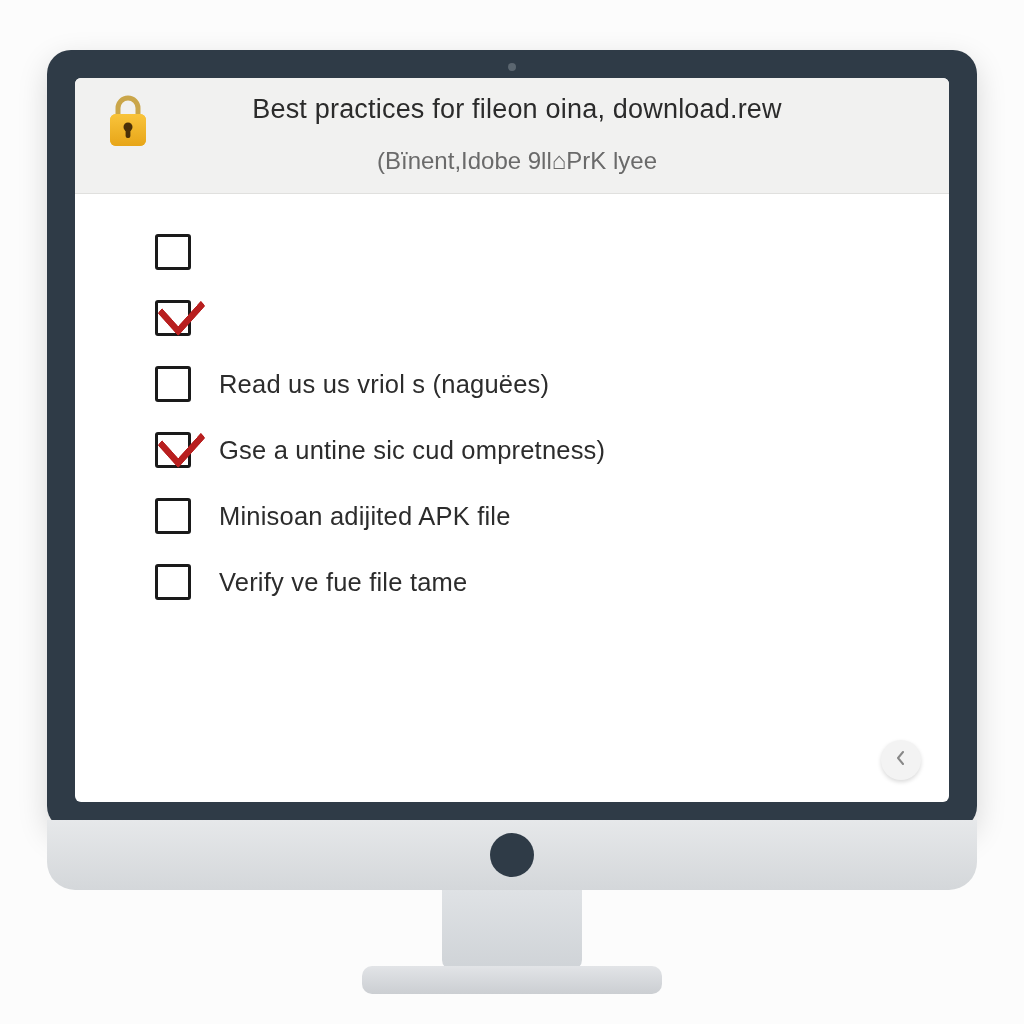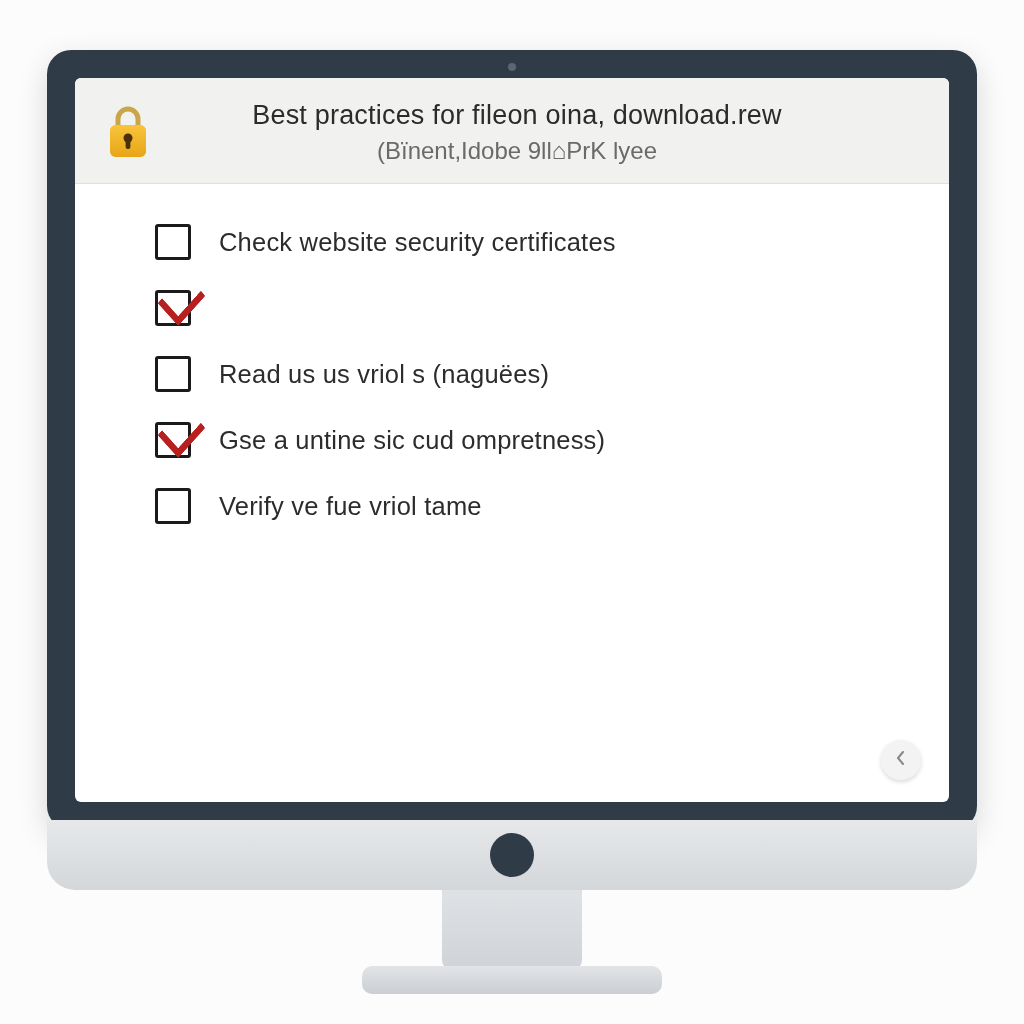--- a/index.html
+++ b/index.html
@@ -70,23 +70,22 @@
     width: 300px; height: 28px;
     background: linear-gradient(#e2e4e7,#cbced2);
     border-radius: 10px;
     margin-top: -4px;
   }
 
   
   .header {
     background: #f1f1f0;
     border-bottom: 1px solid #e0e0de;
-    padding: 22px 30px 18px 30px;
-    display: flex;
-    align-items: center;
+    padding: 16px 30px 18px 30px;
+    display: flex;
     gap: 24px;
   }
   .lock-icon {
     width: 46px; height: 56px;
     flex-shrink: 0;
     display:flex;align-items:center;justify-content:center;
   }
   .titles {
     flex: 1;
     text-align: center;
@@ -94,21 +93,21 @@
   }
   .title {
     font-size: 27px;
     color: #2b2b2b;
     font-weight: 400;
     letter-spacing: .2px;
   }
   .subtitle {
     font-size: 24px;
     color: #6a6a6a;
-    margin-top: 6px;
+    margin-top: 22px;
   }
 
   
   .content {
     flex: 1;
     padding: 40px 40px 20px 80px;
     position: relative;
   }
   .checklist { list-style: none; }
   .checklist li {
@@ -184,41 +183,44 @@
           <div class="title">Best practices for fileon oina, download.rew</div>
           <div class="subtitle">(Bïnent,Idobe 9ll⌂PrK lyee</div>
         </div>
       </div>
 
       <div class="content">
         <ul class="checklist">
 
           <li>
             <span class="box"></span>
-            <span class="item-label">Check website security certificates</span>
           </li>
 
           <li>
             <span class="box checked"></span>
           </li>
 
           <li>
             <span class="box"></span>
             <span class="item-label">Read us us vriol s (naguëes)</span>
           </li>
 
           <li>
             <span class="box checked"></span>
             <span class="item-label">Gse a untine sic cud ompretness)</span>
           </li>
 
-
-          <li>
-            <span class="box"></span>
-            <span class="item-label">Verify ve fue vriol tame</span>
+          <li>
+            <span class="box"></span>
+            <span class="item-label">Minisoan adijited APK file</span>
+          </li>
+
+          <li>
+            <span class="box"></span>
+            <span class="item-label">Verify ve fue file tame</span>
           </li>
 
         </ul>
 
         <div class="nav-pill" title="Back">
           <span>
             <svg viewBox="0 0 10 14">
                 <path d="M7 1 L2 7 L7 13" fill="none" stroke="#888" stroke-width="2" stroke-linecap="round" stroke-linejoin="round"></path>
               </svg>
           </span>

